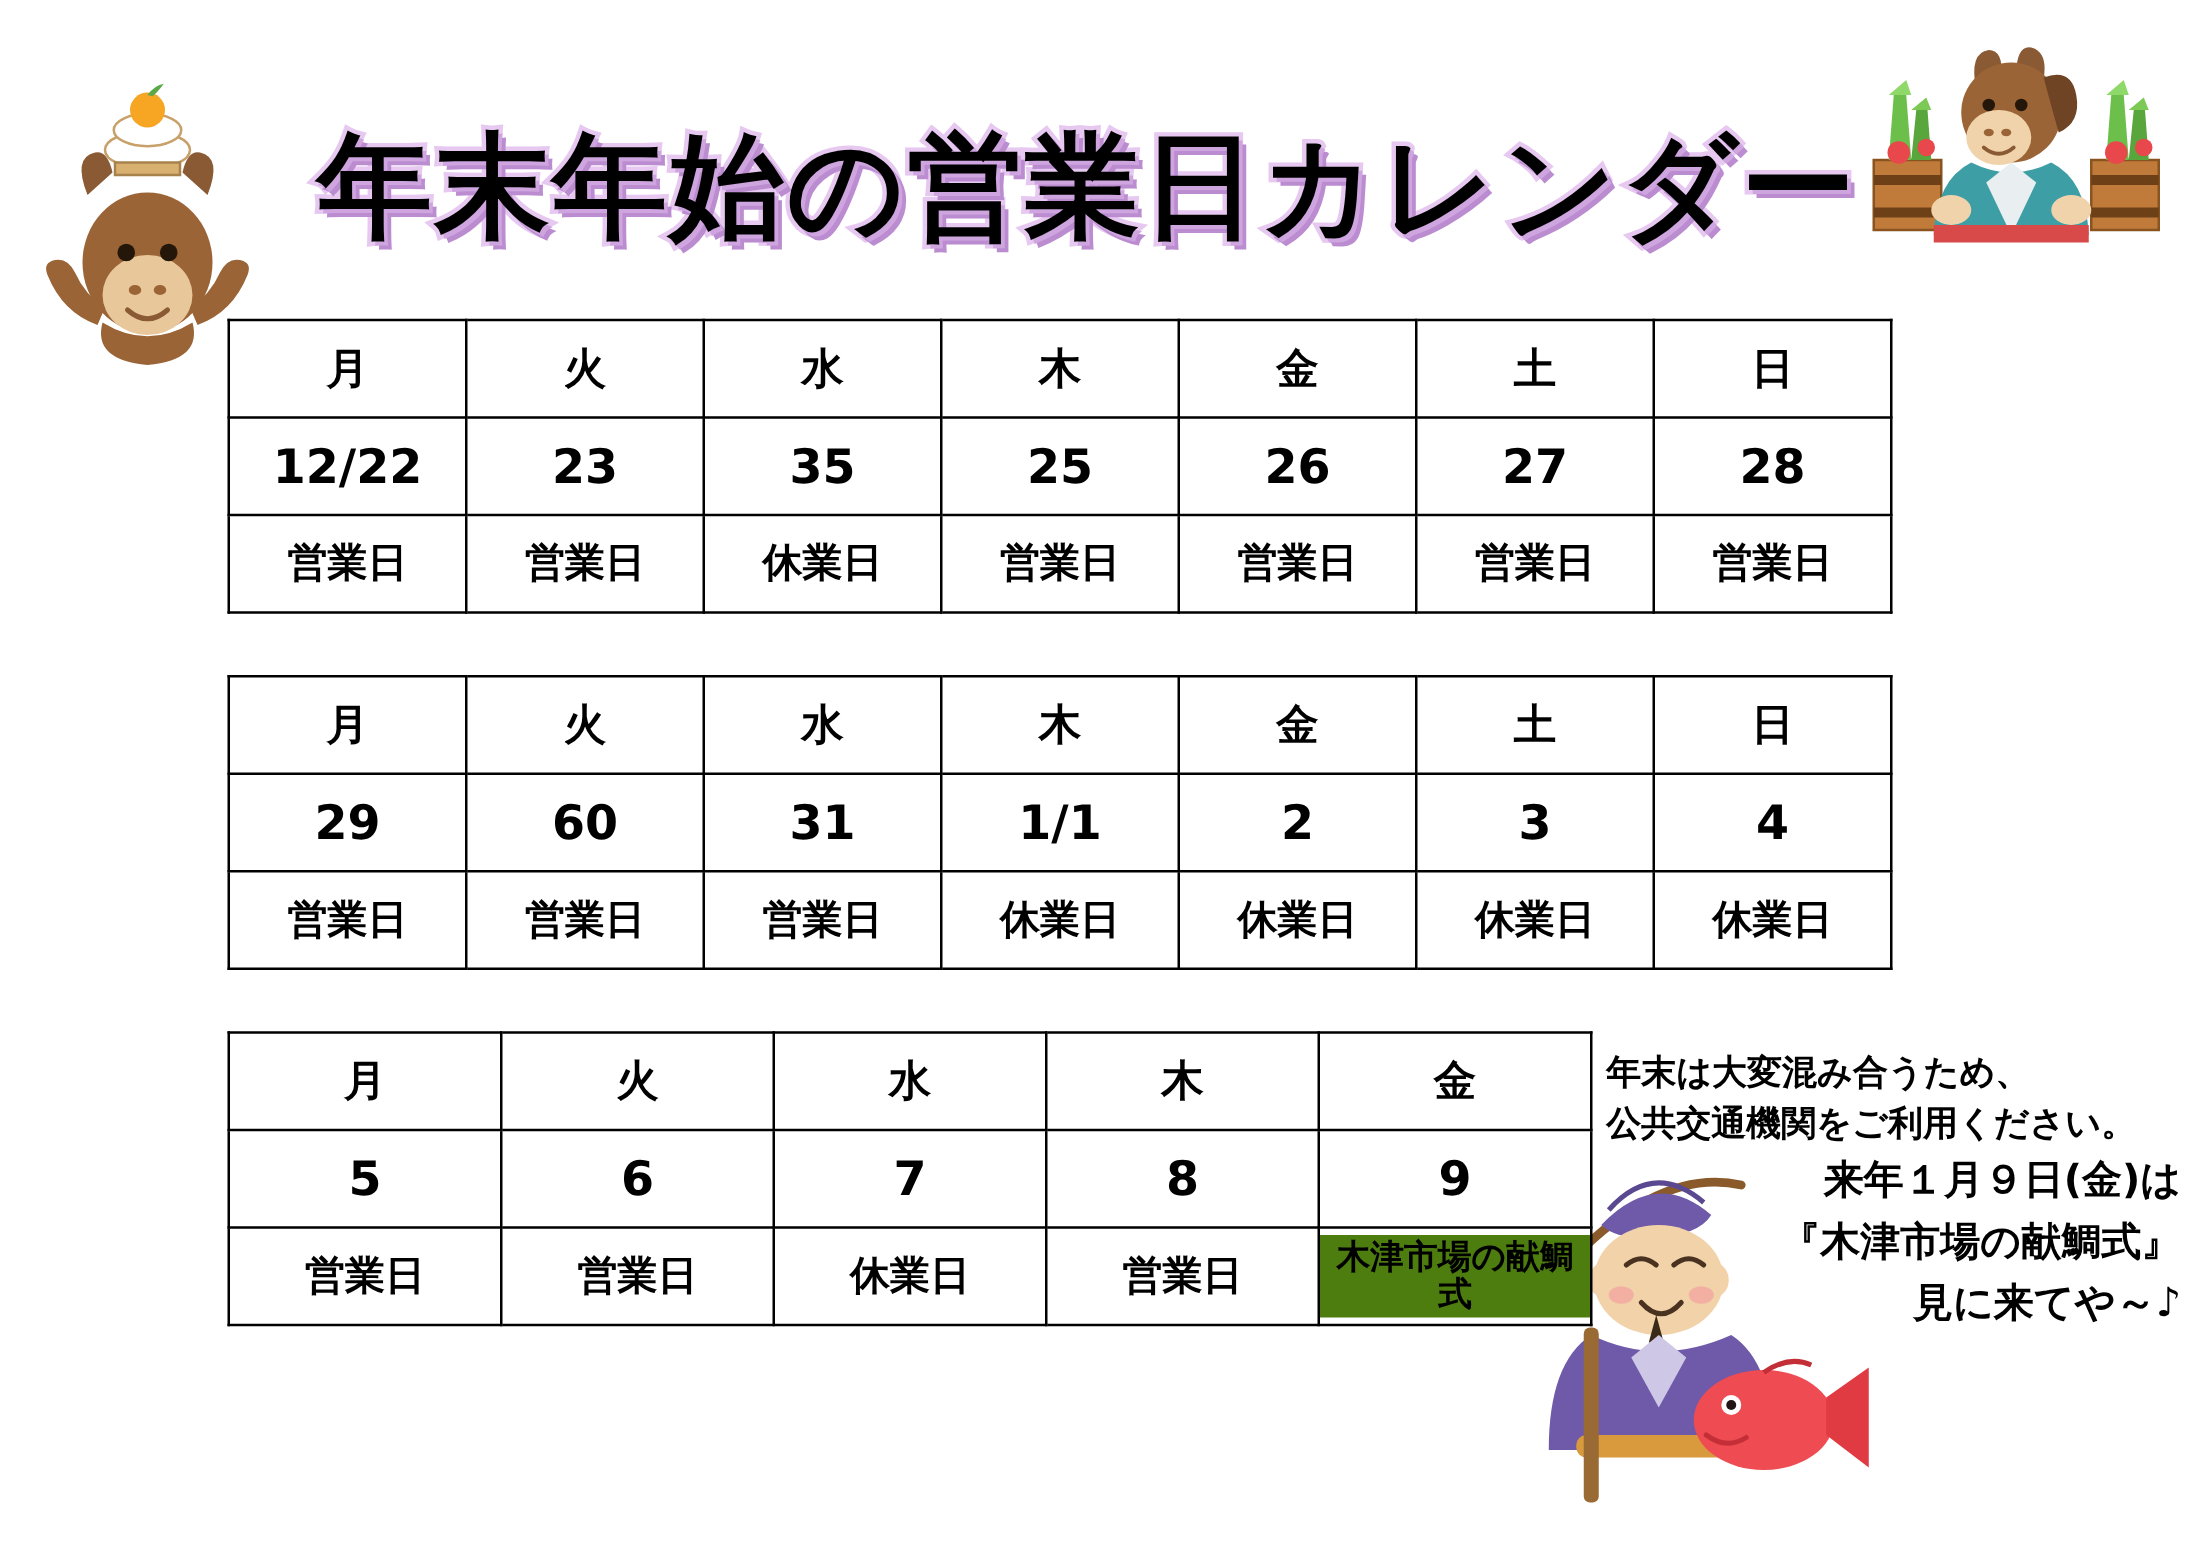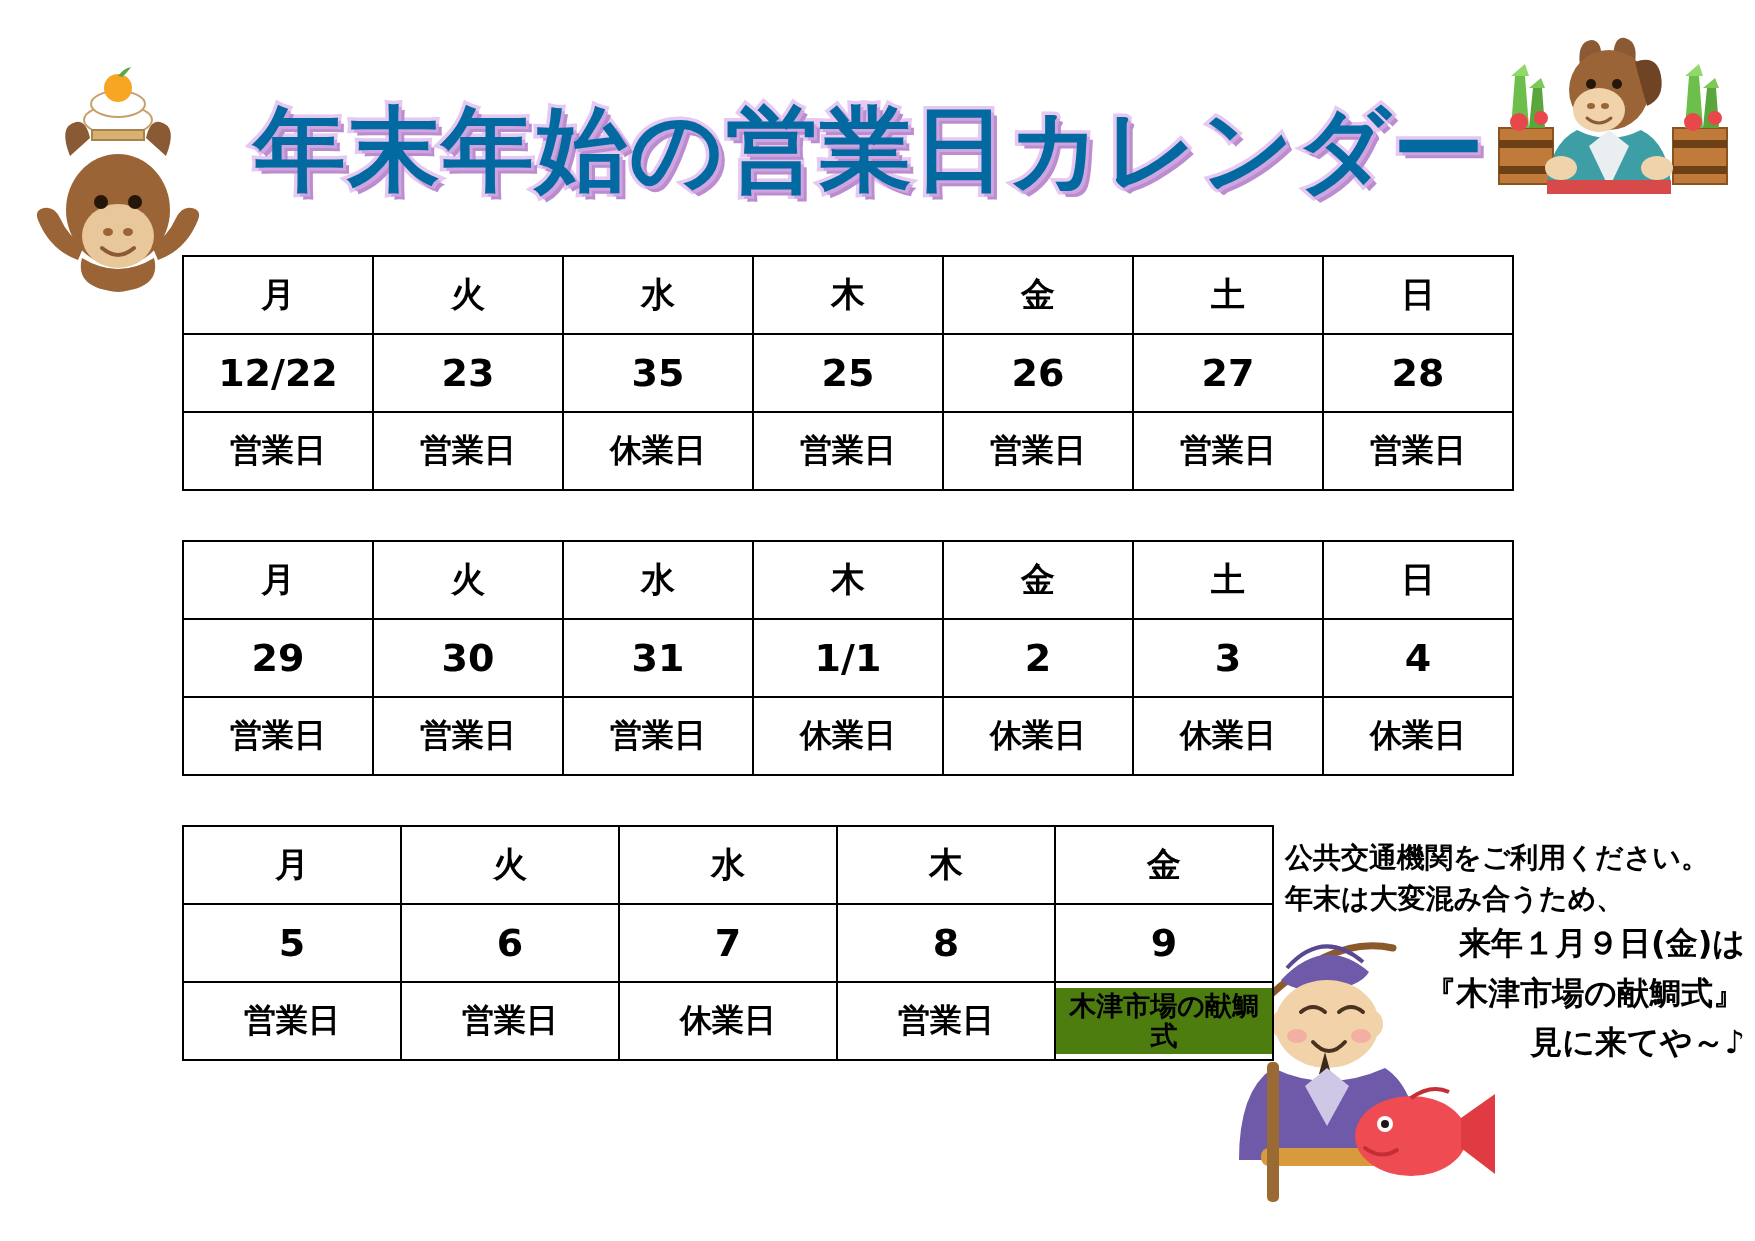--- a/index.html
+++ b/index.html
@@ -26,21 +26,21 @@
   #page-title {
     position: absolute;
     left: 190px;
     top: 48px;
     width: 1360px;
     text-align: center;
     font-family: "DejaVu Sans", "Liberation Sans", sans-serif;
     font-size: 92px;
     font-weight: bold;
     letter-spacing: 2px;
-    color: #0369a1;
+    color: #000000;
     -webkit-text-stroke: 7px #E6C8F0;
     paint-order: stroke fill;
     text-shadow:
         3px 3px 0 #cfa5e0,
         6px 6px 0 #bb8dd0;
     white-space: nowrap;
   }
 
   
   .deco {
@@ -250,21 +250,21 @@
       <td>月</td>
       <td>火</td>
       <td>水</td>
       <td>木</td>
       <td>金</td>
       <td>土</td>
       <td>日</td>
     </tr>
     <tr class="row-date">
       <td>29</td>
-      <td>30</td>
+      <td>60</td>
       <td>31</td>
       <td>1/1</td>
       <td>2</td>
       <td>3</td>
       <td>4</td>
     </tr>
     <tr class="row-stat">
       <td>営業日</td>
       <td>営業日</td>
       <td>営業日</td>
@@ -299,21 +299,21 @@
       <td>営業日</td>
       <td>
         <span class="event">木津市場の献鯛式</span>
       </td>
     </tr>
   </tbody>
 </table>
 
 <div id="notes">
   <div>
+    <div class="note-line">年末は大変混み合うため、</div>
     <div class="note-line">公共交通機関をご利用ください。</div>
-    <div class="note-line">年末は大変混み合うため、</div>
   </div>
   <div id="notes-2">
     <div class="note2-line">来年１月９日(金)は</div>
     <div class="note2-line">『木津市場の献鯛式』</div>
     <div class="note2-line">見に来てや～♪</div>
   </div>
 </div>
 
 </body></html>

